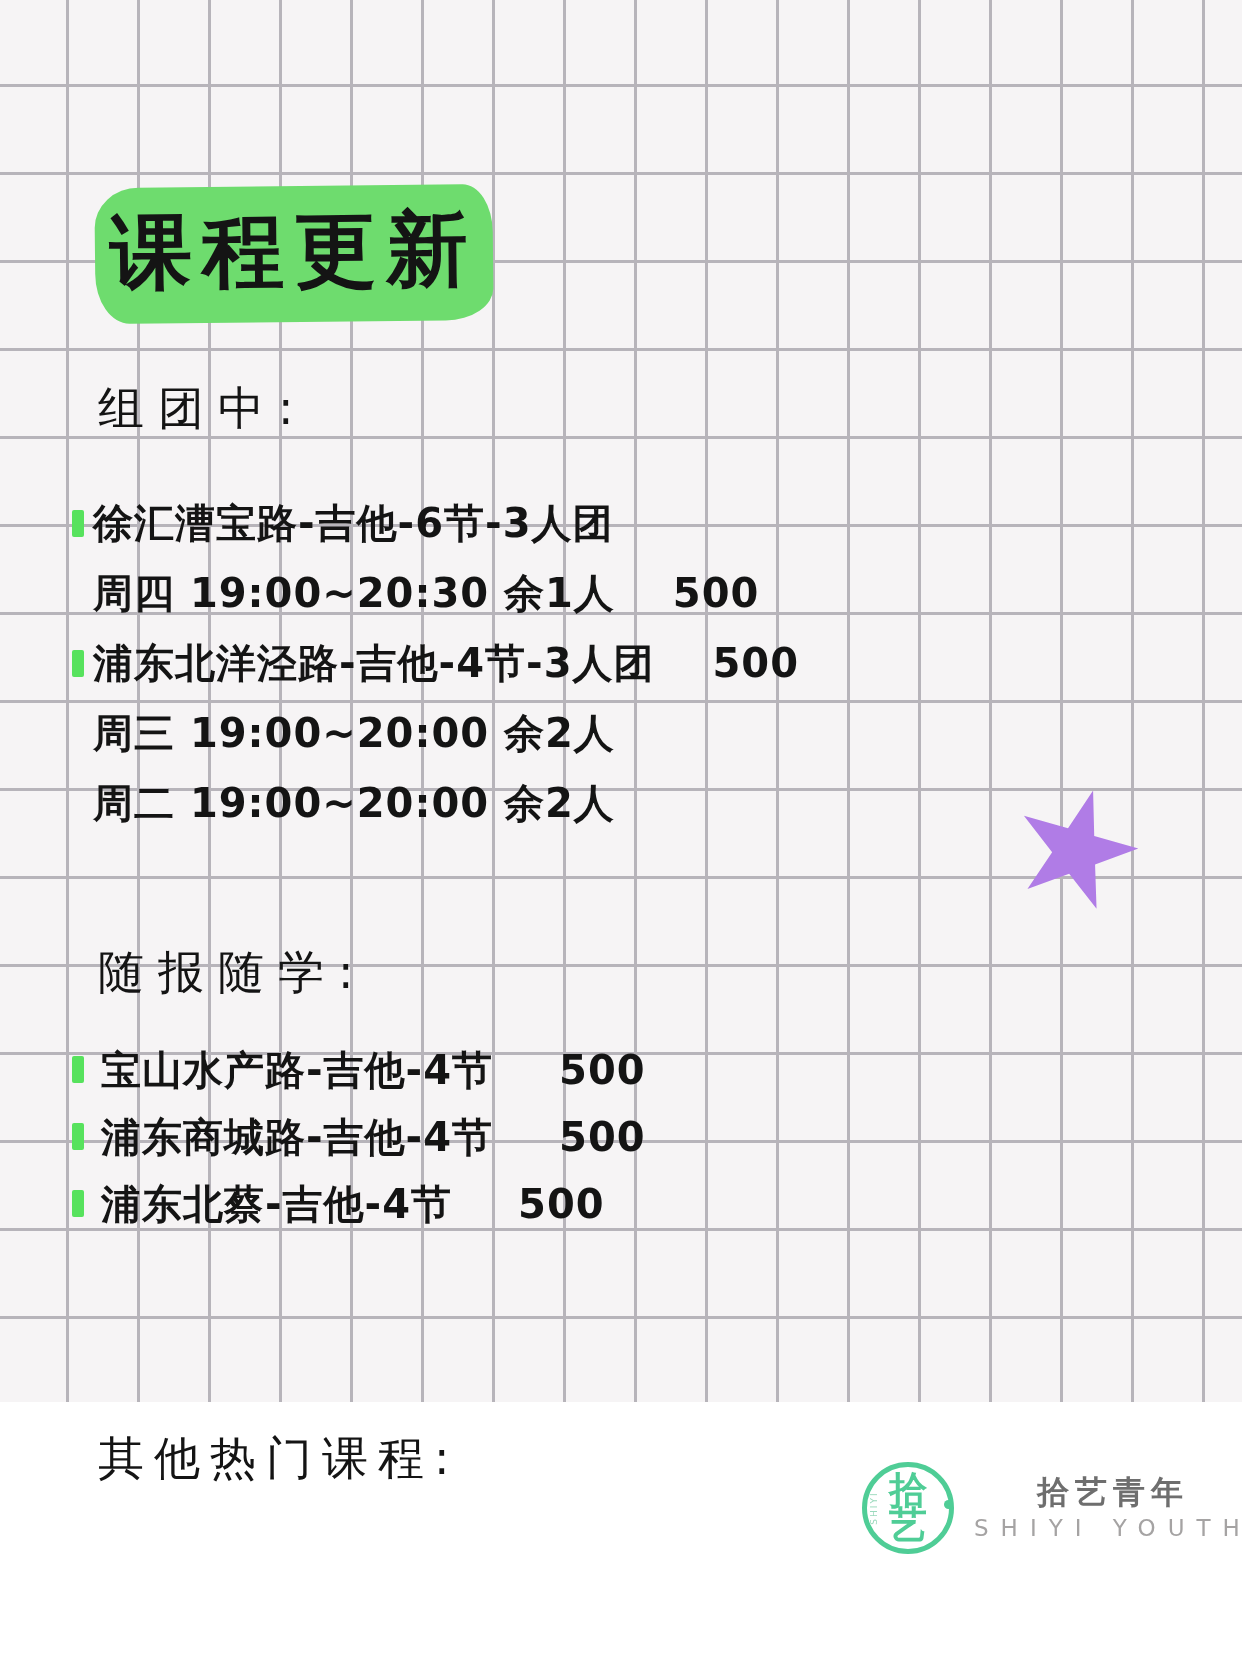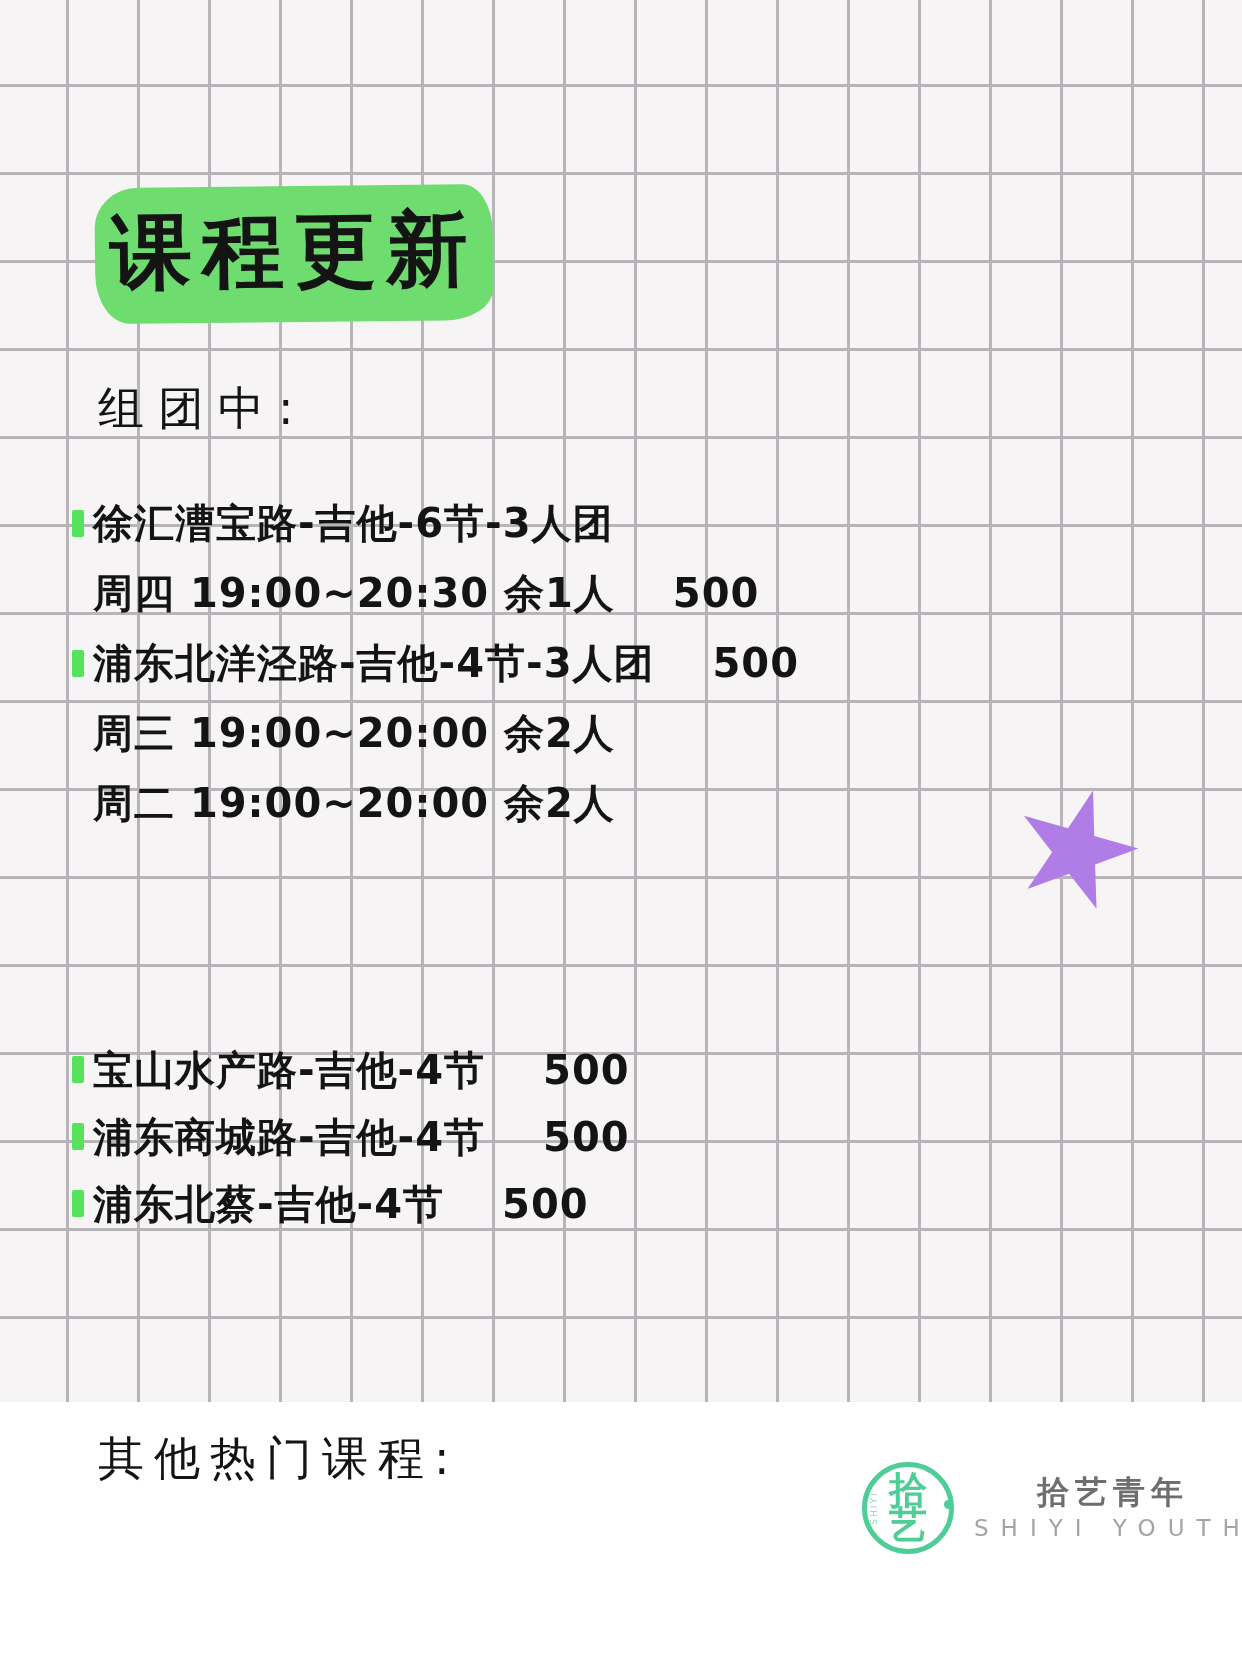--- a/index.html
+++ b/index.html
@@ -42,21 +42,21 @@
   #heading-other{top:1428px;letter-spacing:10px;}
   
   .course-list{position:absolute;left:72px;display:flex;flex-direction:column;justify-content:center;}
   #list-grouping{top:488px;}
   #list-walkin{top:1036px;}
   .row{
     display:flex;align-items:center;height:70px;
     font-size:40px;font-weight:700;color:#141414;
     letter-spacing:1px;white-space:nowrap;
   }
-  #list-walkin .row{height:67px;}
+  #list-walkin .row{height:67px;gap:8px;}
   .bullet{
     width:12px;height:27px;border-radius:2px;
     background:#57e25d;margin-right:9px;flex:0 0 auto;
   }
   .row .txt{line-height:1;}
   .row .price{margin-left:58px;line-height:1;}
   
   .star{
     position:absolute;left:1014px;top:788px;width:124px;height:124px;
     background:#b07ce6;
@@ -129,20 +129,21 @@
   </div>
       <div class="row">
     <span class="bullet" style="visibility: hidden;"></span>
     <span class="txt">周二 19:00~20:00 余2人</span>
 
   </div>
     </div>
 
   <div class="star"></div>
 
+  <div class="heading" id="heading-walkin">随报随学:</div>
 
   <div class="course-list" id="list-walkin">
       <div class="row">
     <span class="bullet"></span>
     <span class="txt">宝山水产路-吉他-4节</span>
     <span class="price">500</span>
   </div>
       <div class="row">
     <span class="bullet"></span>
     <span class="txt">浦东商城路-吉他-4节</span>

